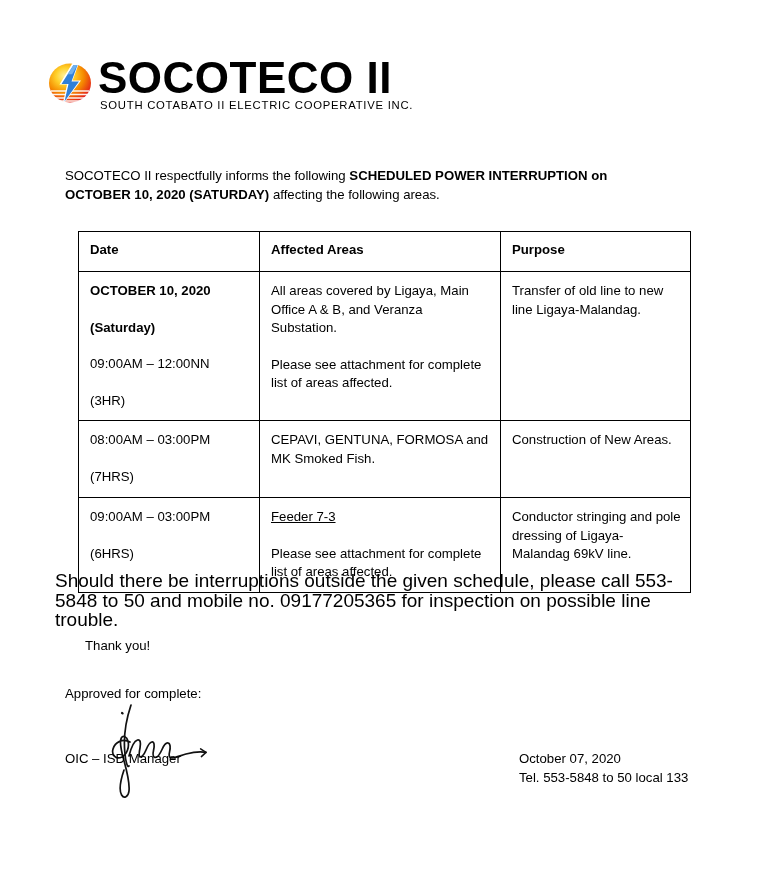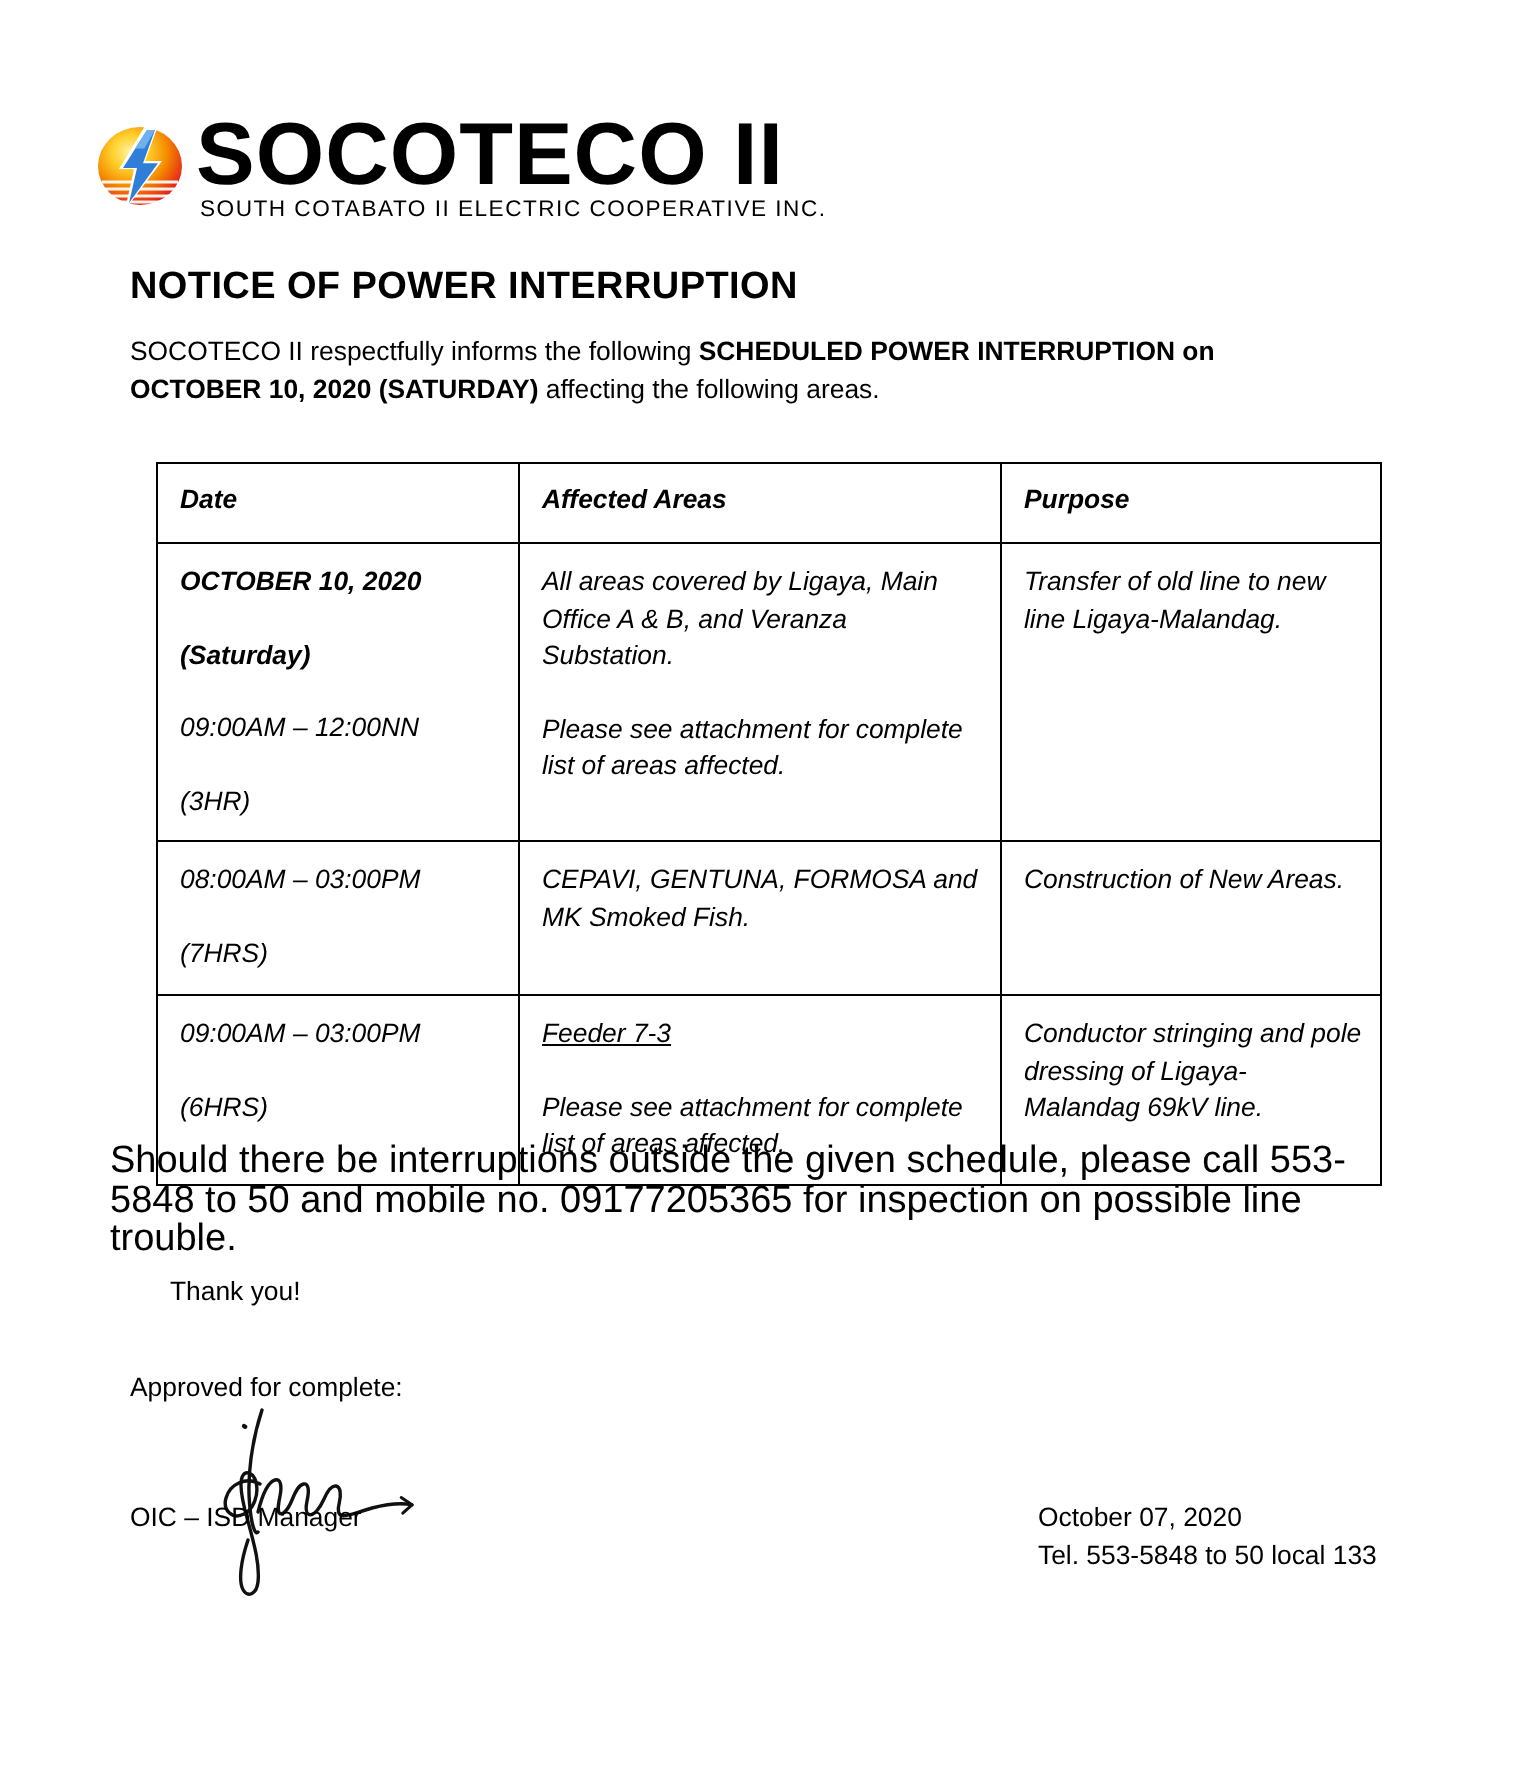--- a/index.html
+++ b/index.html
@@ -93,21 +93,20 @@
     table-layout: fixed;
   }
   table.schedule th,
   table.schedule td {
     border: 1px solid #000000;
     vertical-align: top;
     padding: 10px 9px 10px 11px;
     font-size: 13.2px;
     line-height: 18.5px;
     text-align: left;
-    font-style: italic;
   }
   table.schedule th {
     font-weight: bold;
     height: 21px;
     padding-top: 9px;
     padding-bottom: 9px;
   }
   col.c-date { width: 181px; }
   col.c-area { width: 241px; }
   col.c-purpose { width: 190px; }
@@ -192,21 +191,20 @@
         <path d="M25.5 3 L13.5 22 L20.5 22 L16.5 39.5 L31 19.6 L23.5 19.6 L29.5 3 Z" fill="#2f7fd8"></path>
         <path d="M25.5 3 L19.6 12.3 L24.2 12.3 L29.5 3 Z" fill="#6fb1ef"></path>
       </svg>
     </div>
     <div class="logo-words">
       <div class="brand-main">SOCOTECO II</div>
       <div class="brand-sub">SOUTH COTABATO II ELECTRIC COOPERATIVE INC.</div>
     </div>
   </div>
 
-  <div class="notice-title">NOTICE OF POWER INTERRUPTION</div>
 
   <div class="intro"><span>SOCOTECO II respectfully informs the following </span><b>SCHEDULED POWER INTERRUPTION on</b> <b>OCTOBER 10, 2020 (SATURDAY)</b><span> affecting the following areas.</span></div>
 
   <table class="schedule">
     <colgroup>
       <col class="c-date">
         <col class="c-area">
         <col class="c-purpose">
     </colgroup>
     <thead>

